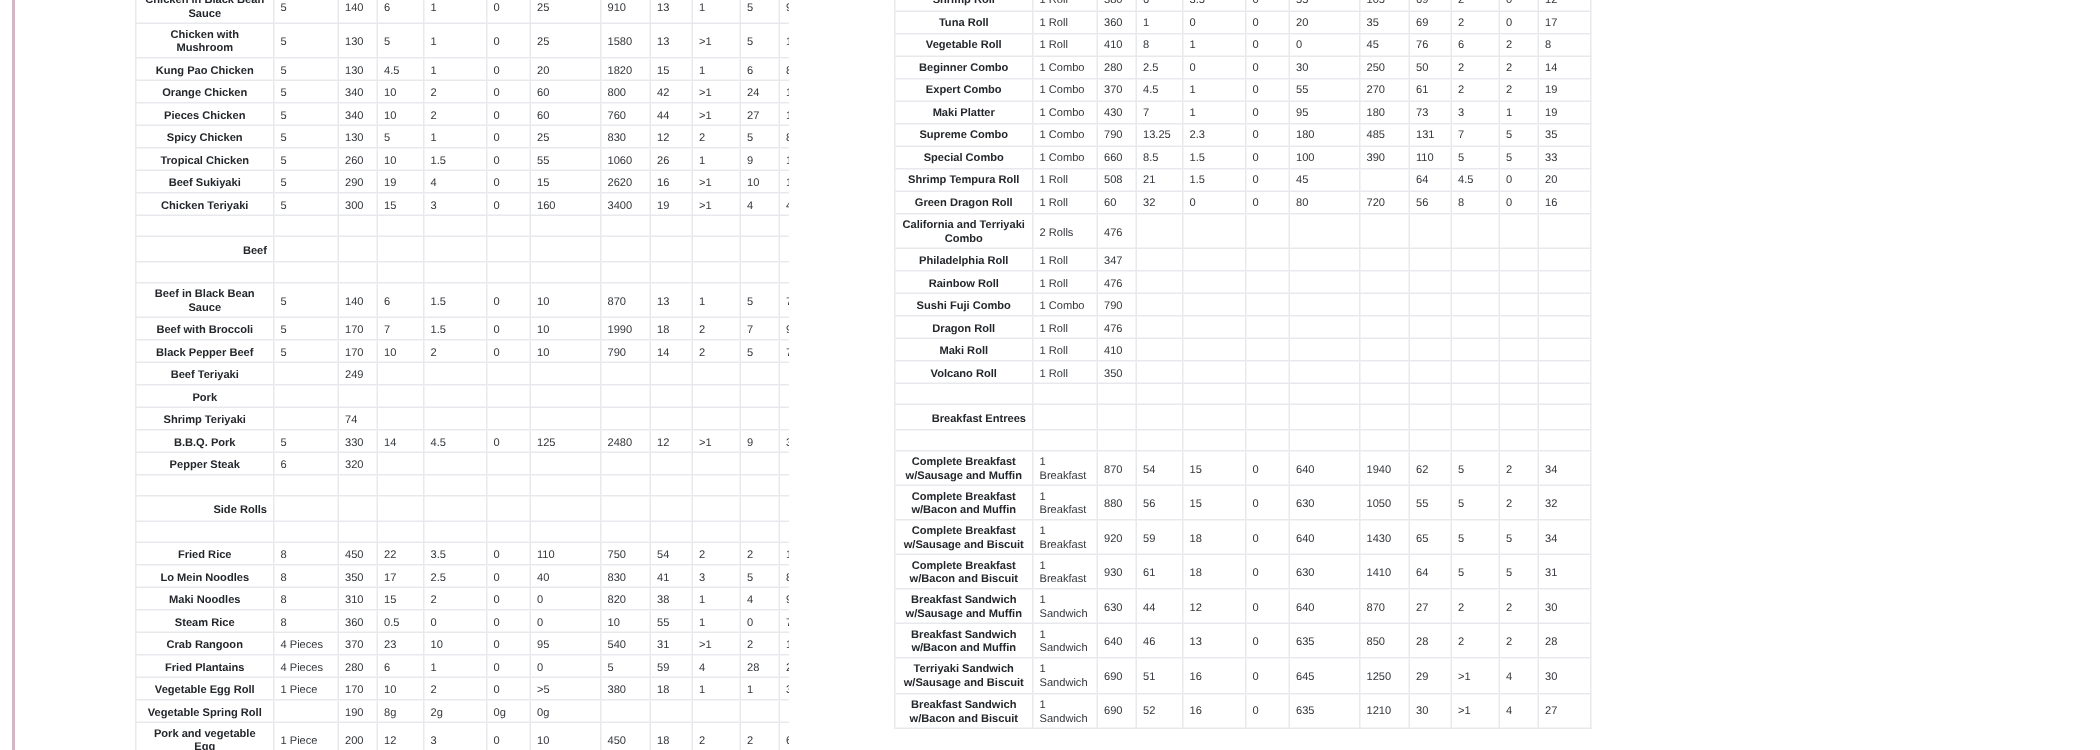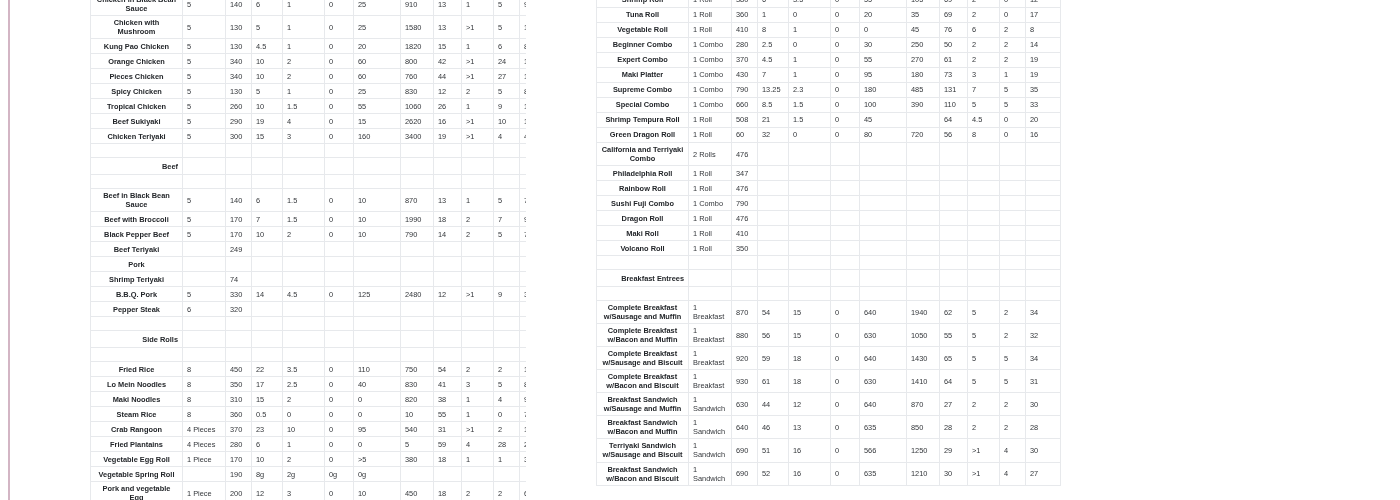--- a/index.html
+++ b/index.html
@@ -953,21 +953,21 @@
               <td class="val">2</td>
               <td class="val">28</td>
             </tr>
             <tr class="">
               <td class="item">Terriyaki Sandwich w/Sausage and Biscuit</td>
               <td class="val">1 Sandwich</td>
               <td class="val">690</td>
               <td class="val">51</td>
               <td class="val">16</td>
               <td class="val">0</td>
-              <td class="val">566</td>
+              <td class="val">645</td>
               <td class="val">1250</td>
               <td class="val">29</td>
               <td class="val">&gt;1</td>
               <td class="val">4</td>
               <td class="val">30</td>
             </tr>
             <tr class="">
               <td class="item">Breakfast Sandwich w/Bacon and Biscuit</td>
               <td class="val">1 Sandwich</td>
               <td class="val">690</td>

